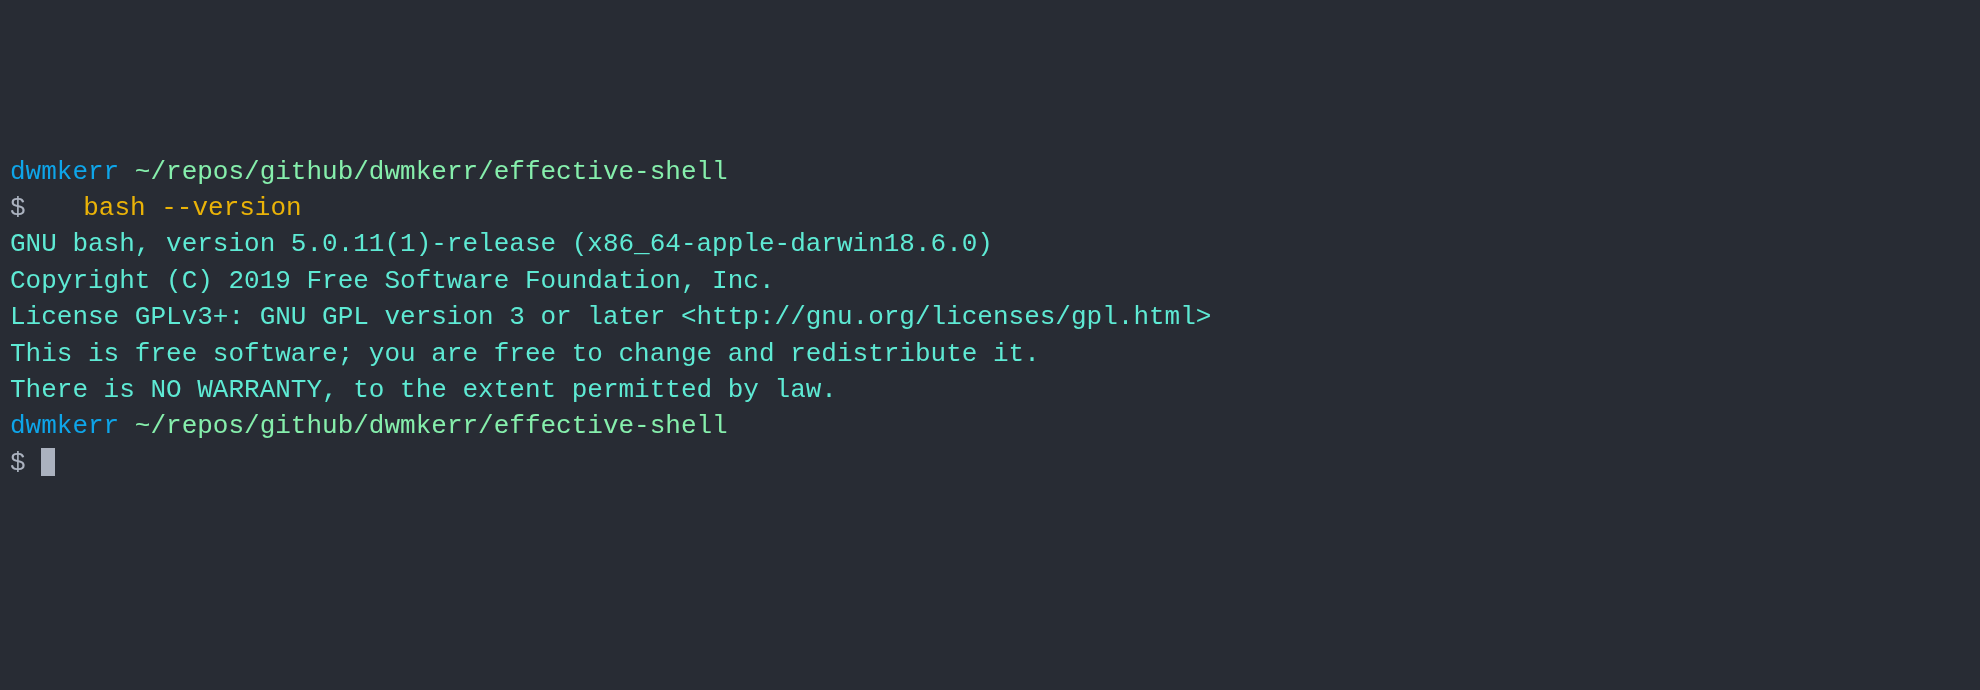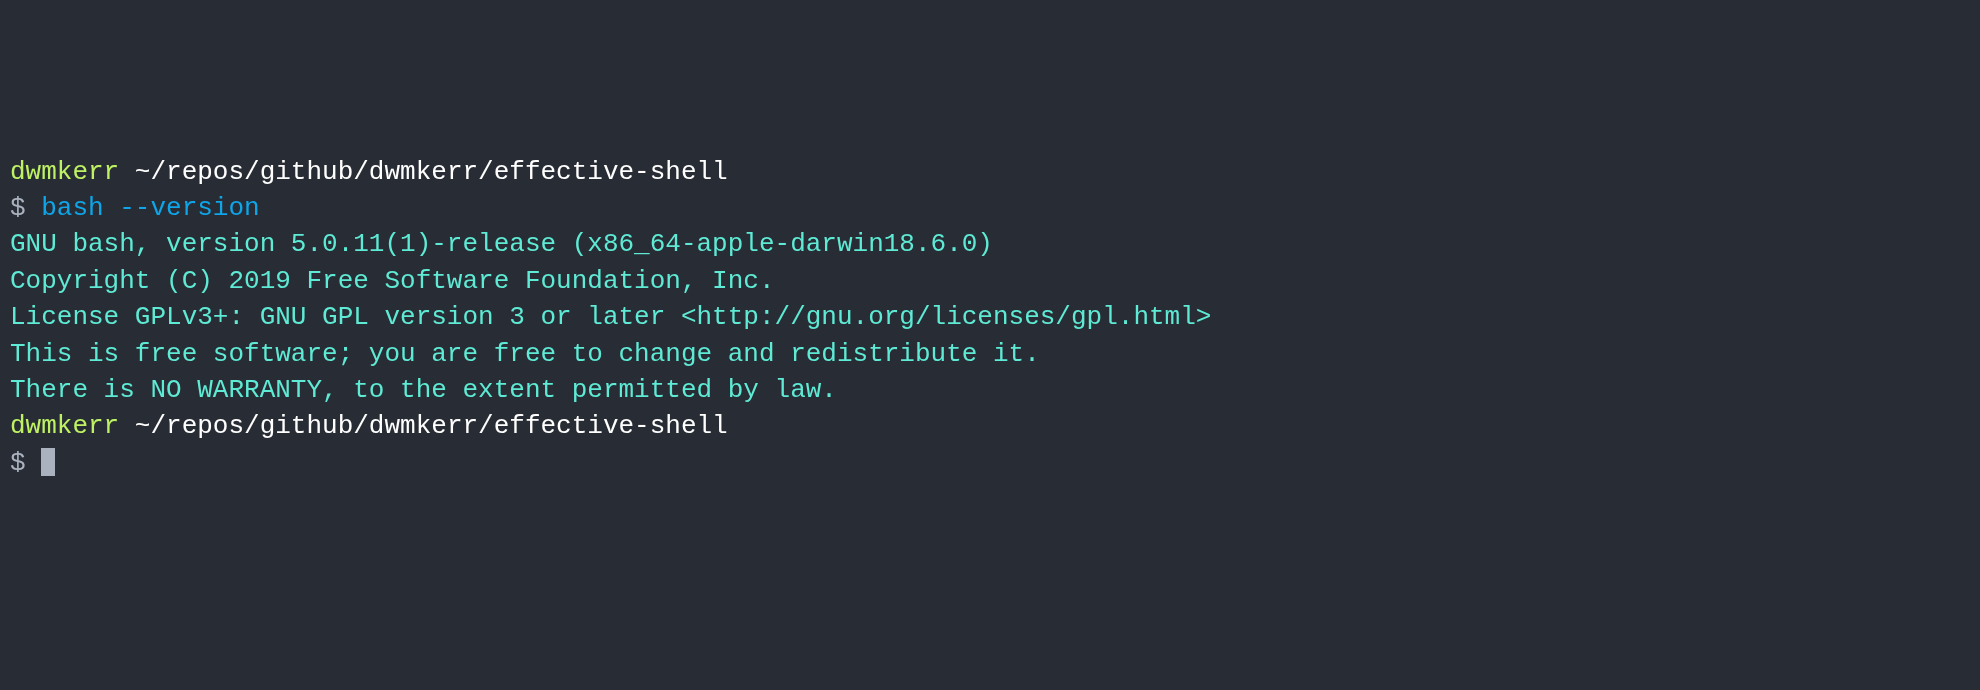--- a/index.html
+++ b/index.html
@@ -13,30 +13,31 @@
       font-family: 'Menlo', 'Monaco', 'Consolas', 'Courier New', monospace;
       font-size: 26px;
       line-height: 1.4;
       padding: 8px 10px;
       width: 1980px;
       height: 690px;
       overflow: hidden;
       white-space: pre;
     }
     .user {
-      color: #bef264;
+      color: #0ea5e9;
     }
     .path {
-      color: #ffffff;
+      color: #86efac;
     }
     .prompt-symbol {
       color: #abb2bf;
     }
     .command {
-      color: #0ea5e9;
+      color: #eab308;
+      margin-left: 42px;
     }
     .output {
       color: #5eead4;
     }
     .cursor {
       display: inline-block;
       width: 14px;
       height: 28px;
       background-color: #abb2bf;
       vertical-align: text-bottom;

